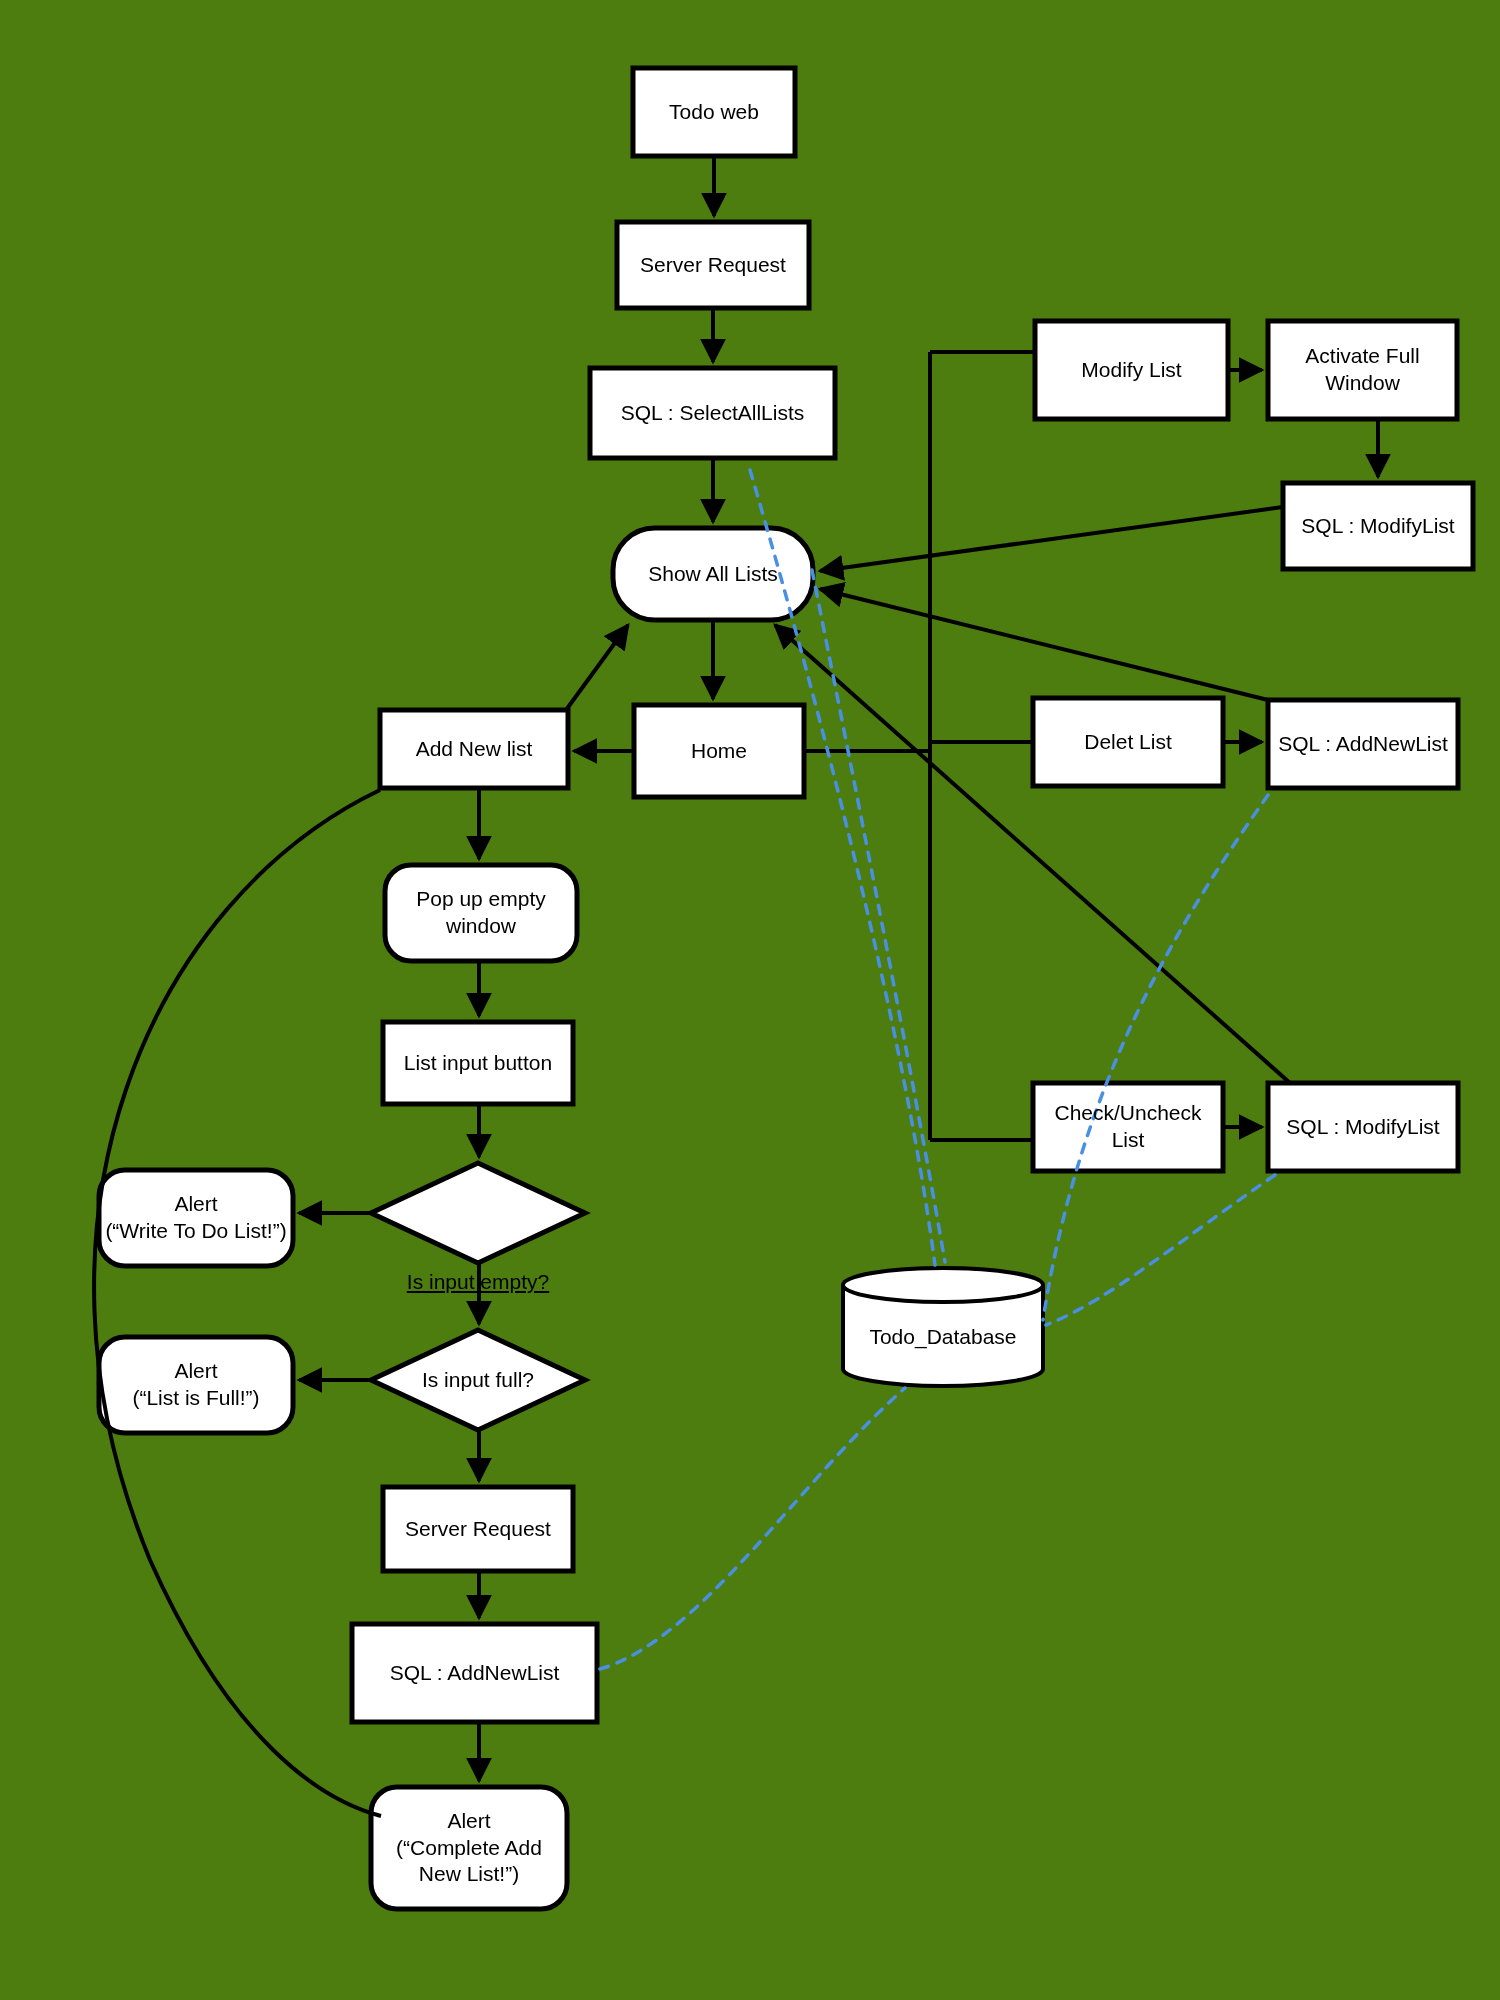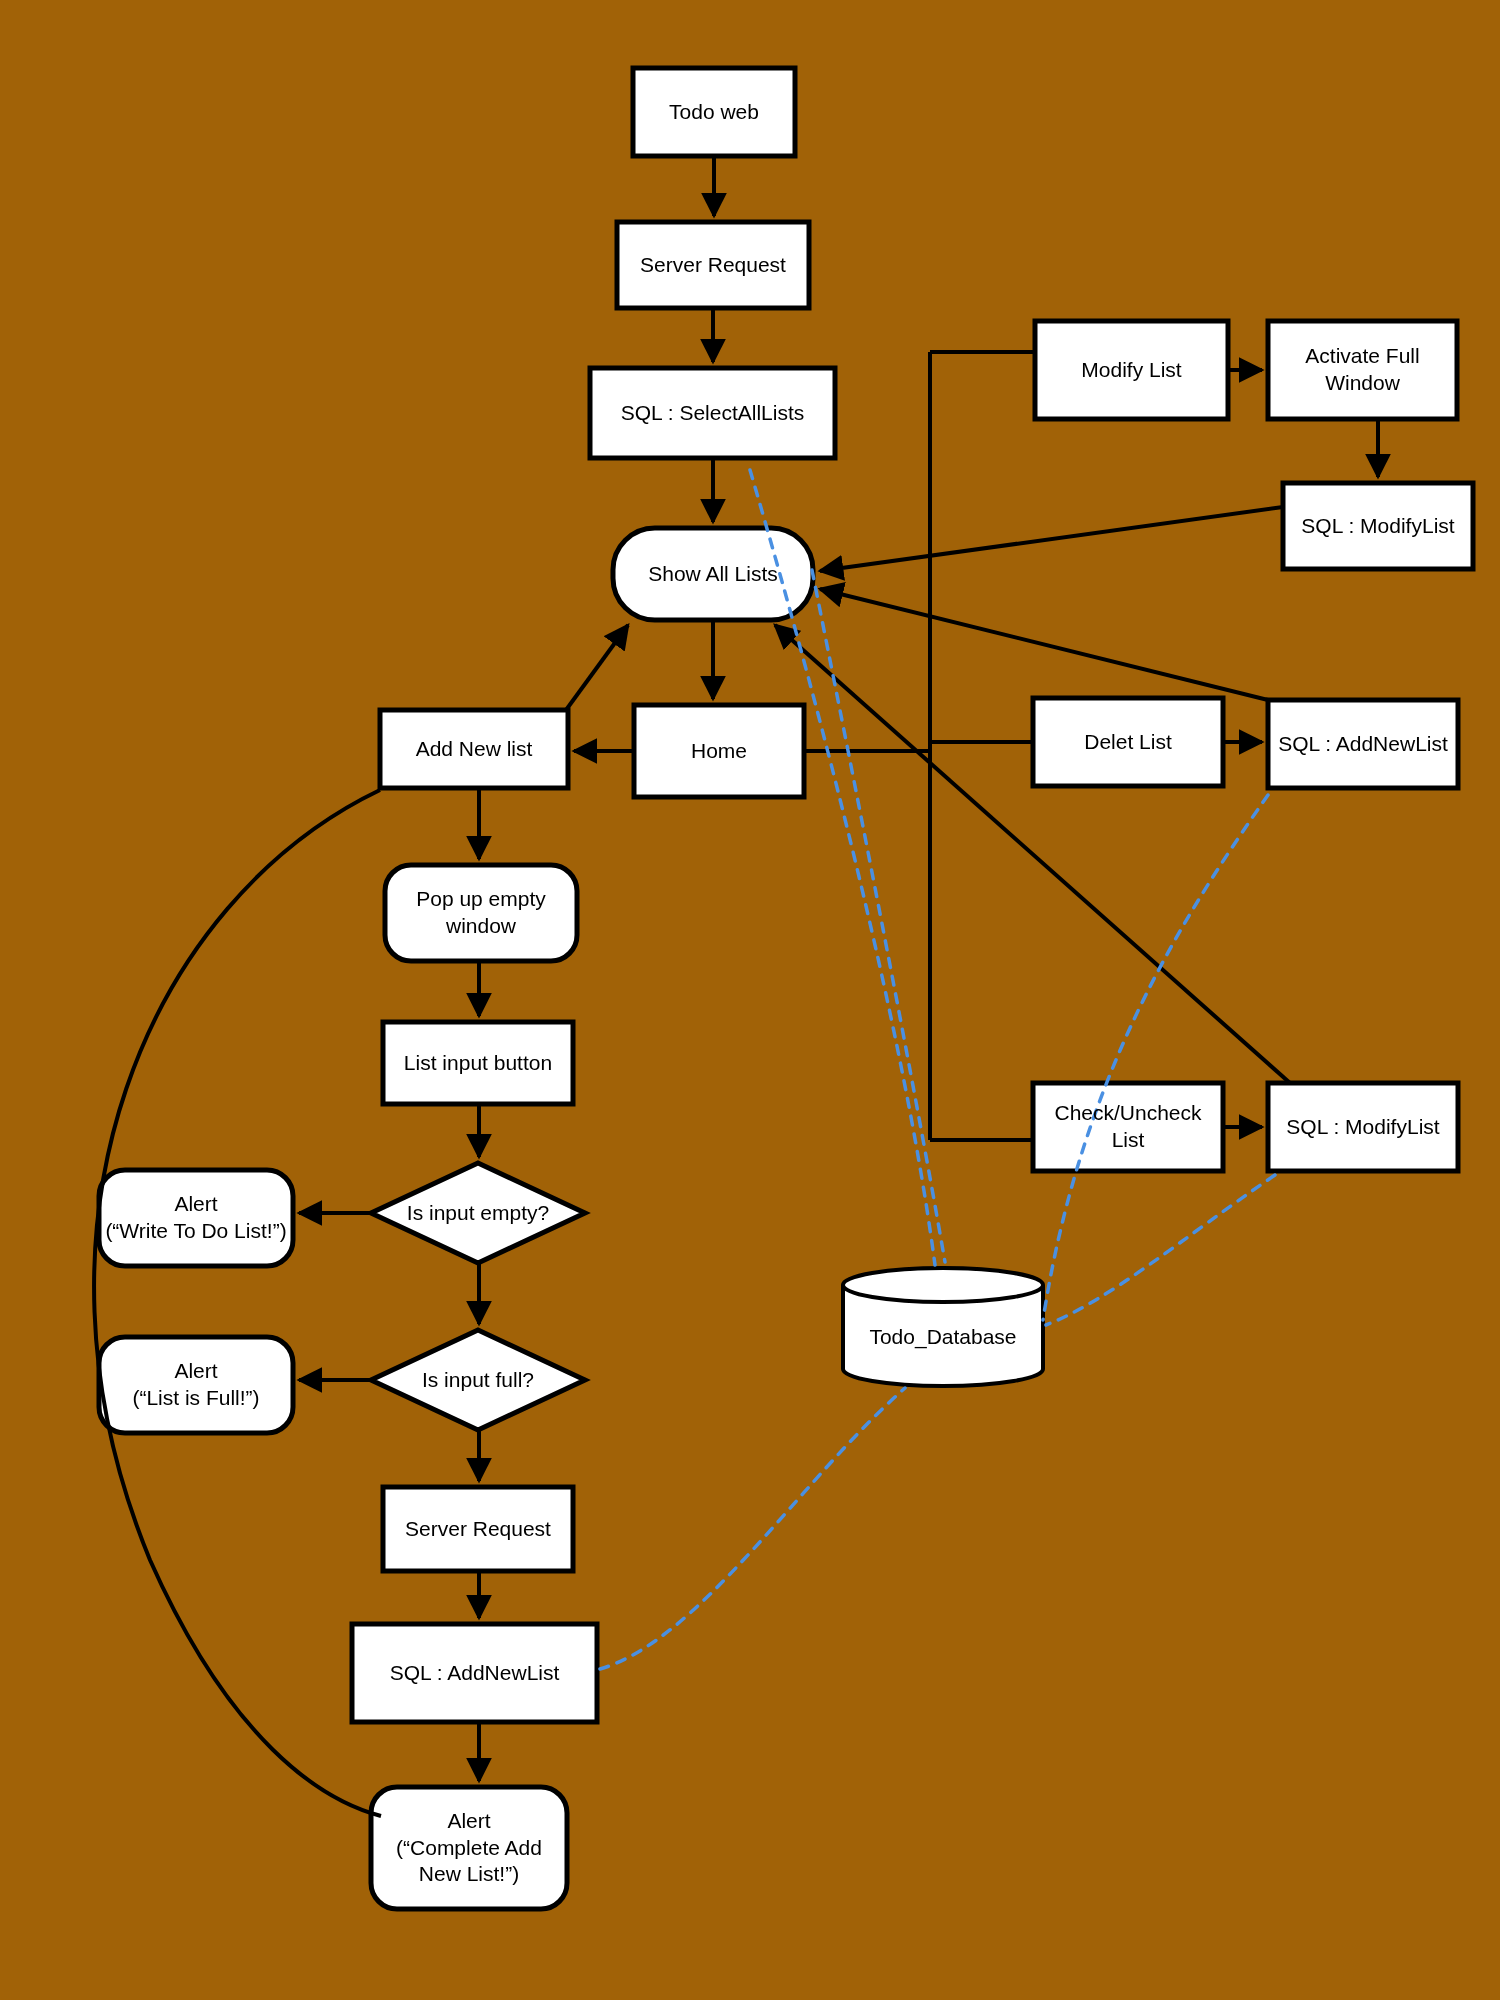--- a/index.html
+++ b/index.html
@@ -1,17 +1,17 @@
 <!DOCTYPE html>
 <html><head>
 <meta charset="utf-8">
 <style>
   html,body{margin:0;padding:0;background:#ffffff;}
   body{width:1500px;height:2000px;font-family:"Liberation Sans",sans-serif;}
-  #stage{position:relative;width:1500px;height:2000px;overflow:hidden;background:#a16207;}
+  #stage{position:relative;width:1500px;height:2000px;overflow:hidden;background:#4d7c0f;}
   svg#diagram{position:absolute;left:0;top:0;width:1500px;height:2000px;}
   .nodeLabel{
     position:absolute;display:flex;align-items:center;justify-content:center;
     text-align:center;color:#000;font-size:21px;line-height:1.28;
     font-family:"Liberation Sans",sans-serif;pointer-events:none;
     white-space:pre-line;
   }
 </style>
 </head>
 <body>
@@ -102,21 +102,21 @@
   <div id="labels">
       <div class="nodeLabel" style="left: 633px; top: 68px; width: 162px; height: 88px;">Todo web</div>
       <div class="nodeLabel" style="left: 617px; top: 222px; width: 192px; height: 86px;">Server Request</div>
       <div class="nodeLabel" style="left: 590px; top: 368px; width: 245px; height: 90px;">SQL : SelectAllLists</div>
       <div class="nodeLabel" style="left: 613px; top: 528px; width: 200px; height: 92px;">Show All Lists</div>
       <div class="nodeLabel" style="left: 634px; top: 705px; width: 170px; height: 92px;">Home</div>
       <div class="nodeLabel" style="left: 380px; top: 710px; width: 188px; height: 78px;">Add New list</div>
       <div class="nodeLabel" style="left: 385px; top: 865px; width: 192px; height: 96px;">Pop up empty
 window</div>
       <div class="nodeLabel" style="left: 383px; top: 1022px; width: 190px; height: 82px;">List input button</div>
-      <div class="nodeLabel" style="left: 371px; top: 1163px; width: 214px; height: 100px;">Is input empty?</div>
+      <div class="nodeLabel" style="left: 371px; top: 1232px; width: 214px; height: 100px; text-decoration: underline;">Is input empty?</div>
       <div class="nodeLabel" style="left: 99px; top: 1170px; width: 194px; height: 96px;">Alert
 (“Write To Do List!”)</div>
       <div class="nodeLabel" style="left: 371px; top: 1330px; width: 214px; height: 100px;">Is input full?</div>
       <div class="nodeLabel" style="left: 99px; top: 1337px; width: 194px; height: 96px;">Alert
 (“List is Full!”)</div>
       <div class="nodeLabel" style="left: 383px; top: 1487px; width: 190px; height: 84px;">Server Request</div>
       <div class="nodeLabel" style="left: 352px; top: 1624px; width: 245px; height: 98px;">SQL : AddNewList</div>
       <div class="nodeLabel" style="left: 371px; top: 1787px; width: 196px; height: 122px;">Alert
 (“Complete Add
 New List!”)</div>

